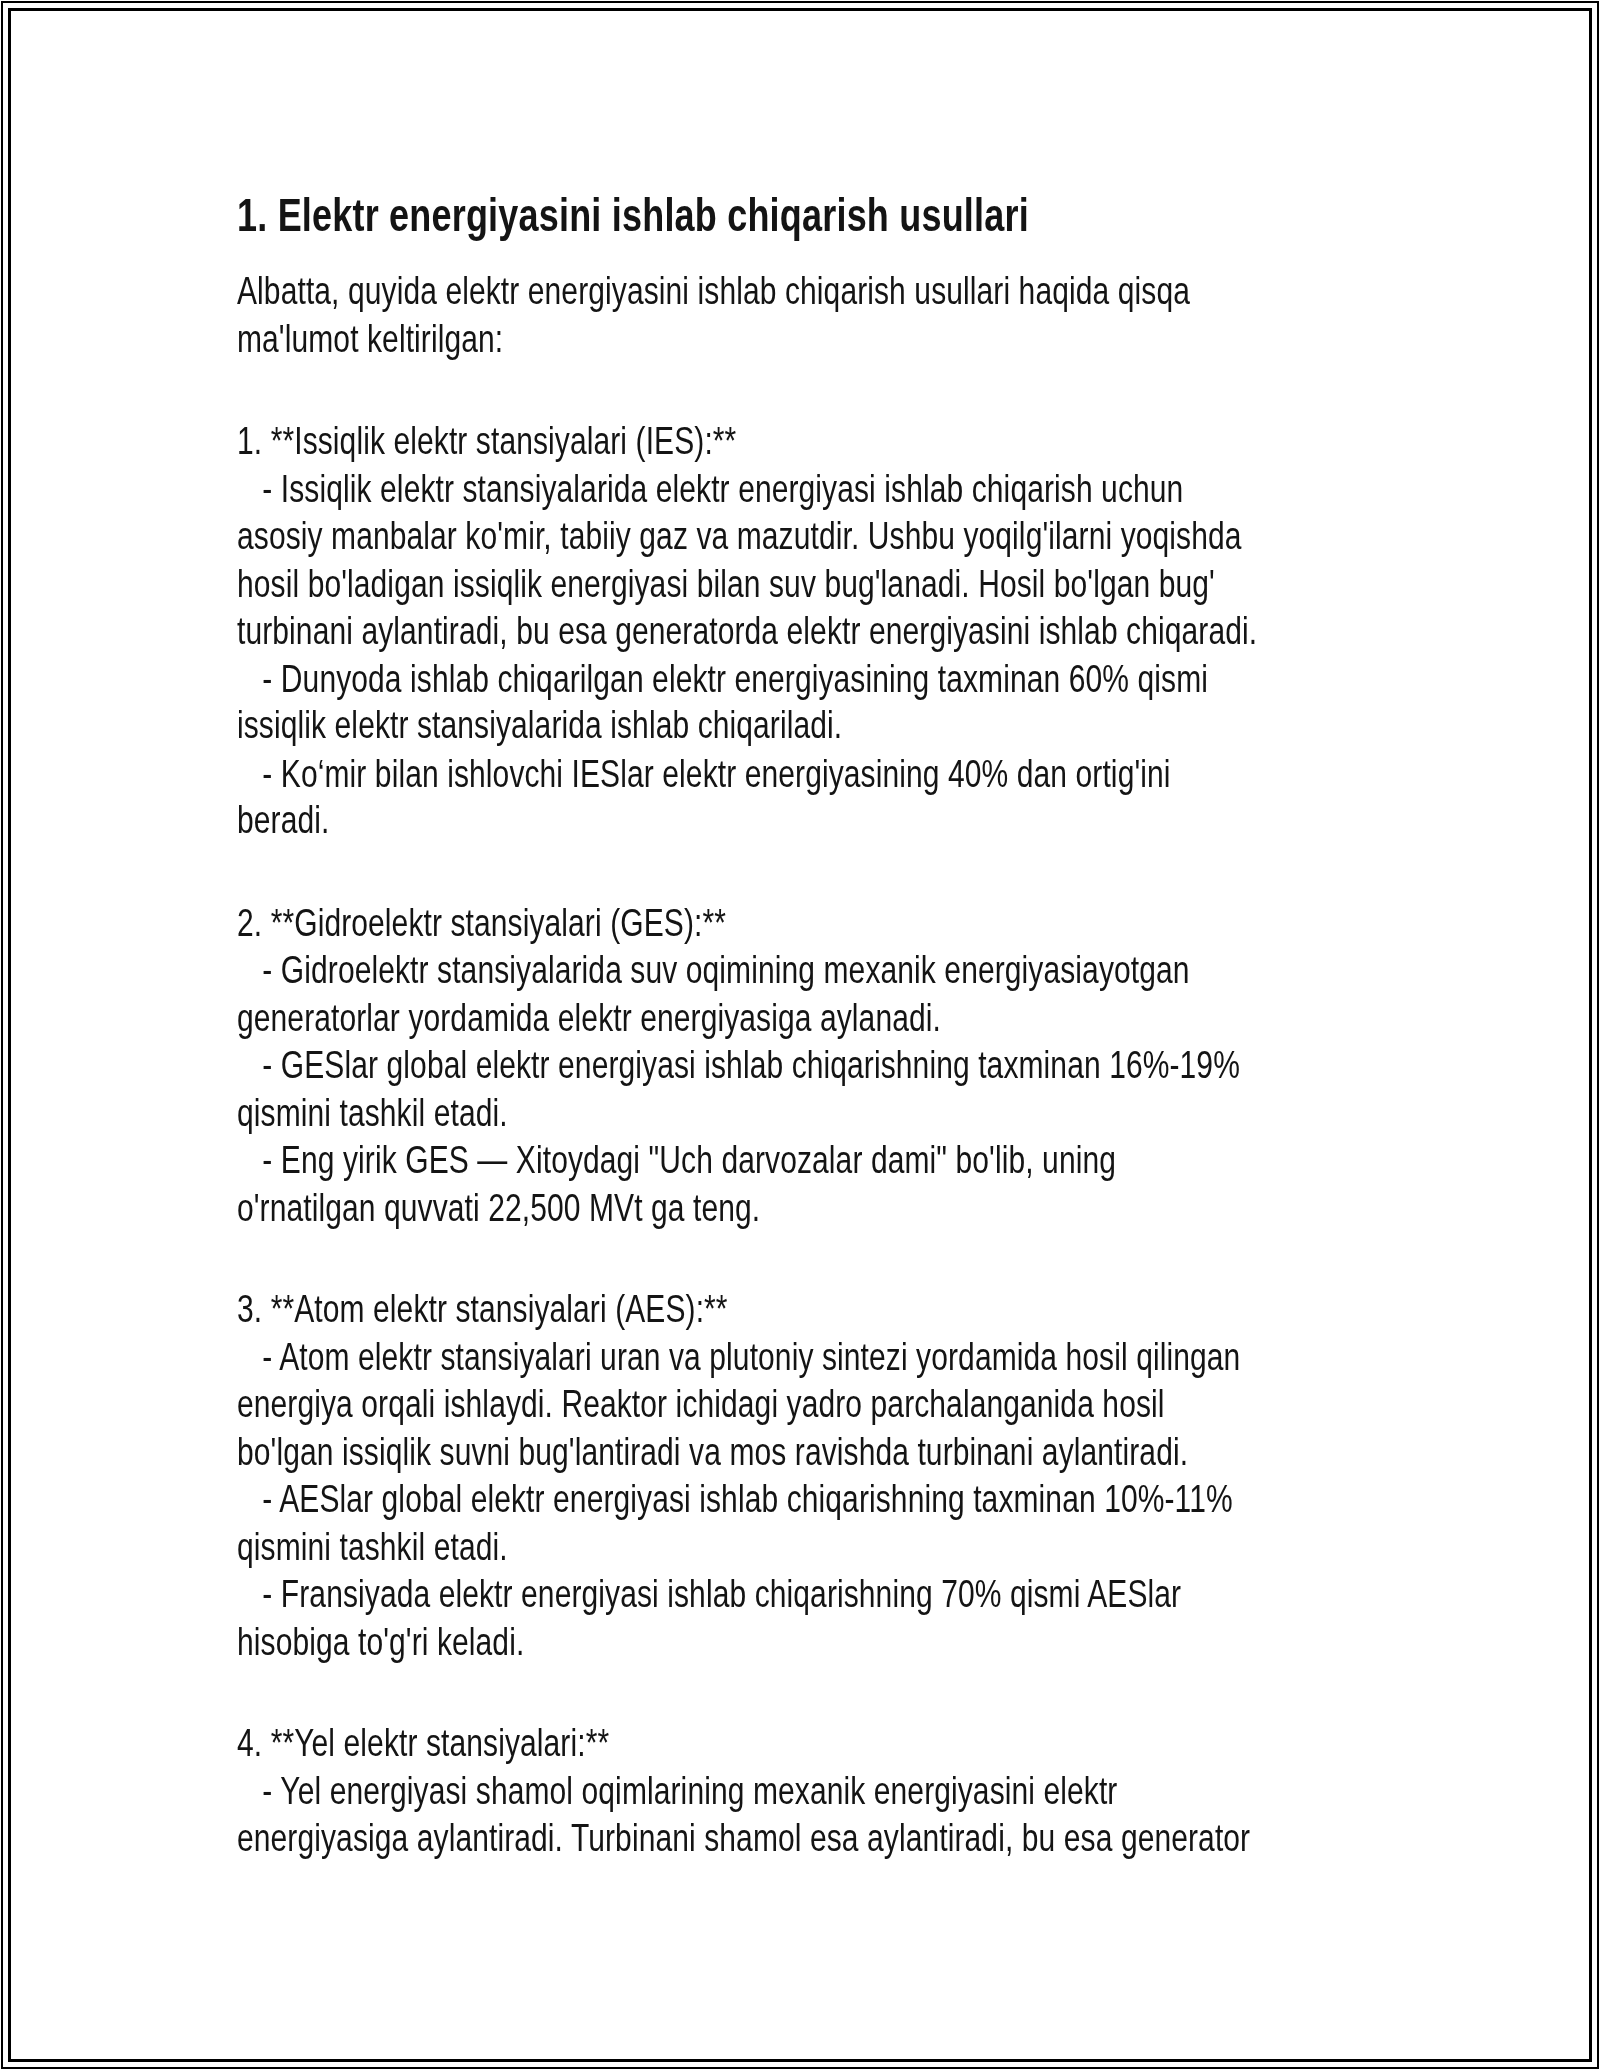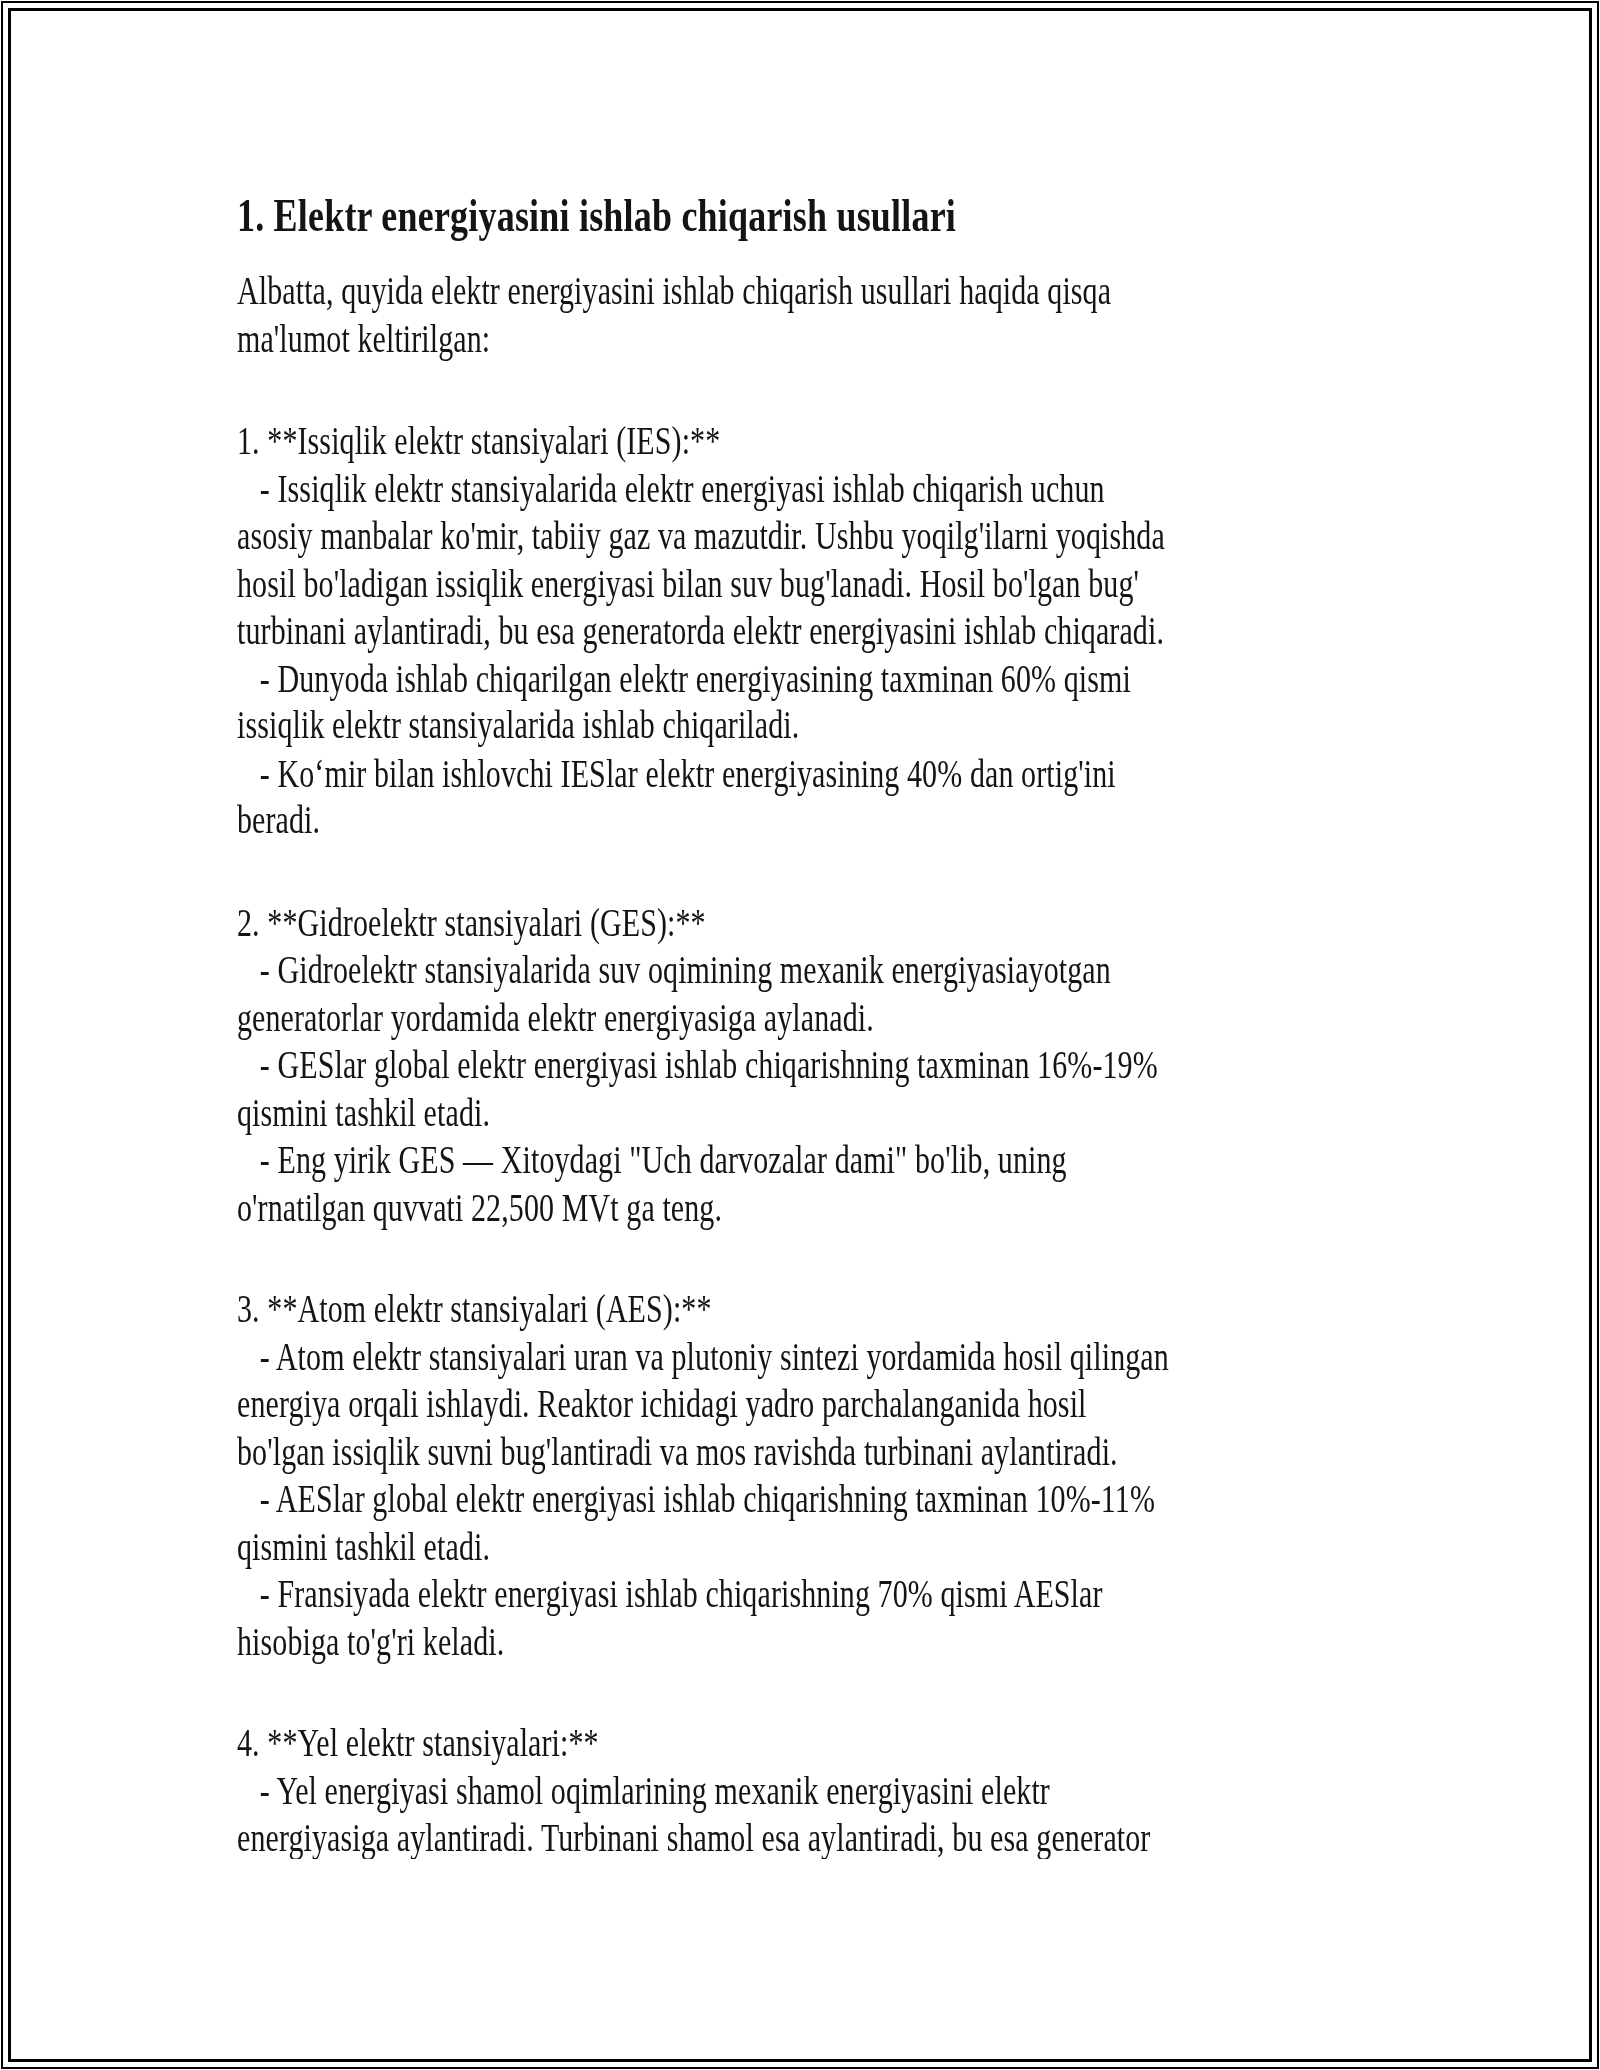--- a/index.html
+++ b/index.html
@@ -6,21 +6,21 @@
     margin: 0;
     padding: 0;
     background: #ffffff;
   }
   .page {
     position: relative;
     width: 1600px;
     height: 2070px;
     background: #ffffff;
     overflow: hidden;
-    font-family: Liberation Serif, serif;
+    font-family: Liberation Sans, sans-serif;
     color: #141414;
   }
   .frame-outer {
     position: absolute;
     top: 1px; left: 1px; right: 1px; bottom: 1px;
     border: 2px solid #000000;
     pointer-events: none;
   }
   .frame-inner {
     position: absolute;

